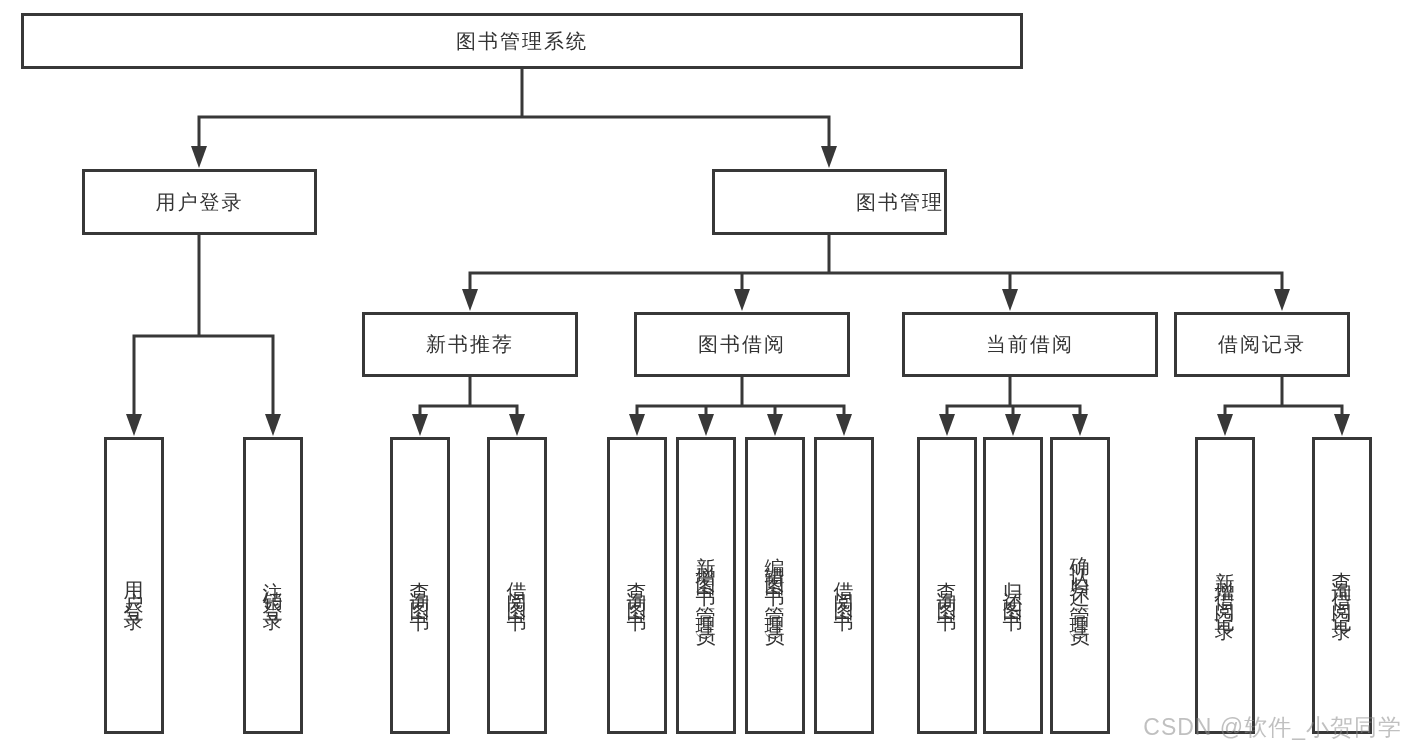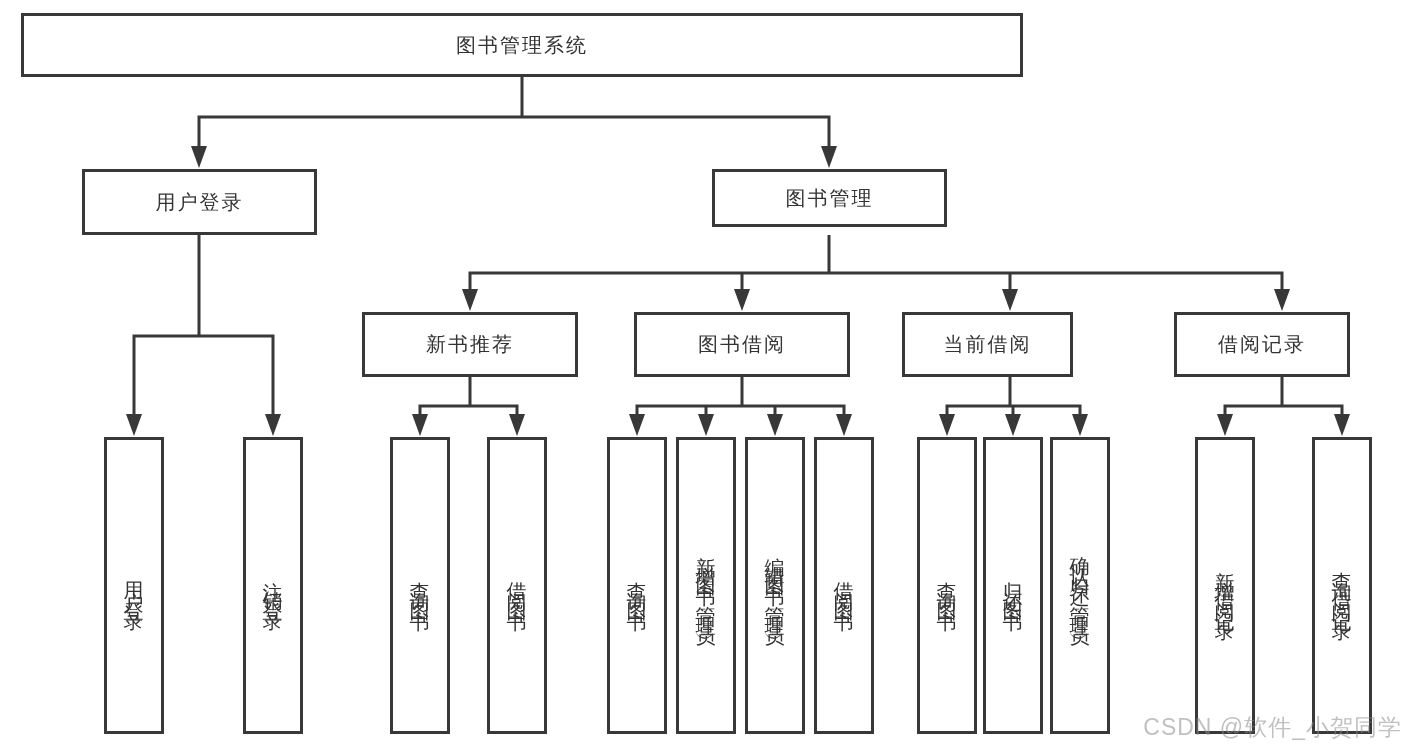--- a/index.html
+++ b/index.html
@@ -98,38 +98,38 @@
       <polygon points="767,414 783,414 775,436"></polygon>
       <polygon points="836,414 852,414 844,436"></polygon>
       <polygon points="939,414 955,414 947,436"></polygon>
       <polygon points="1005,414 1021,414 1013,436"></polygon>
       <polygon points="1072,414 1088,414 1080,436"></polygon>
       <polygon points="1217,414 1233,414 1225,436"></polygon>
       <polygon points="1334,414 1350,414 1342,436"></polygon>
     </g>
   </svg>
 
-  <div class="box box-h" style="left:21px; top:13px; width:1002px; height:64px;">
+  <div class="box box-h" style="left:21px; top:13px; width:1002px; height:56px;">
     <span>图书管理系统</span>
   </div>
 
   <div class="box box-h" style="left:82px; top:169px; width:235px; height:66px;">
     <span>用户登录</span>
   </div>
-  <div class="box box-h" style="left:712px; top:169px; width:235px; height:58px;">
+  <div class="box box-h" style="left:712px; top:169px; width:235px; height:66px;justify-content:flex-end;">
     <span>图书管理</span>
   </div>
 
   <div class="box box-h" style="left:362px; top:312px; width:216px; height:65px;">
     <span>新书推荐</span>
   </div>
   <div class="box box-h" style="left:634px; top:312px; width:216px; height:65px;">
     <span>图书借阅</span>
   </div>
-  <div class="box box-h" style="left:902px; top:312px; width:171px; height:65px;text-align:center;">
+  <div class="box box-h" style="left:902px; top:312px; width:256px; height:65px;text-align:center;">
     <span>当前借阅</span>
   </div>
   <div class="box box-h" style="left:1174px; top:312px; width:176px; height:65px;">
     <span>借阅记录</span>
   </div>
 
   <div class="box box-v" style="left:104px; top:437px; width:60px; height:297px;">
     <span class="vtext">用户登录</span>
   </div>
   <div class="box box-v" style="left:243px; top:437px; width:60px; height:297px;">

